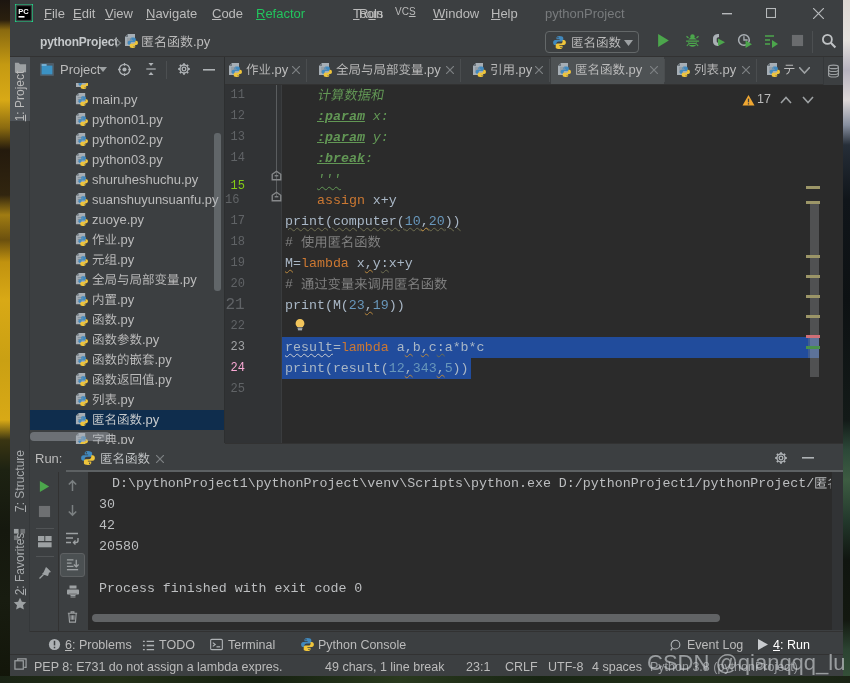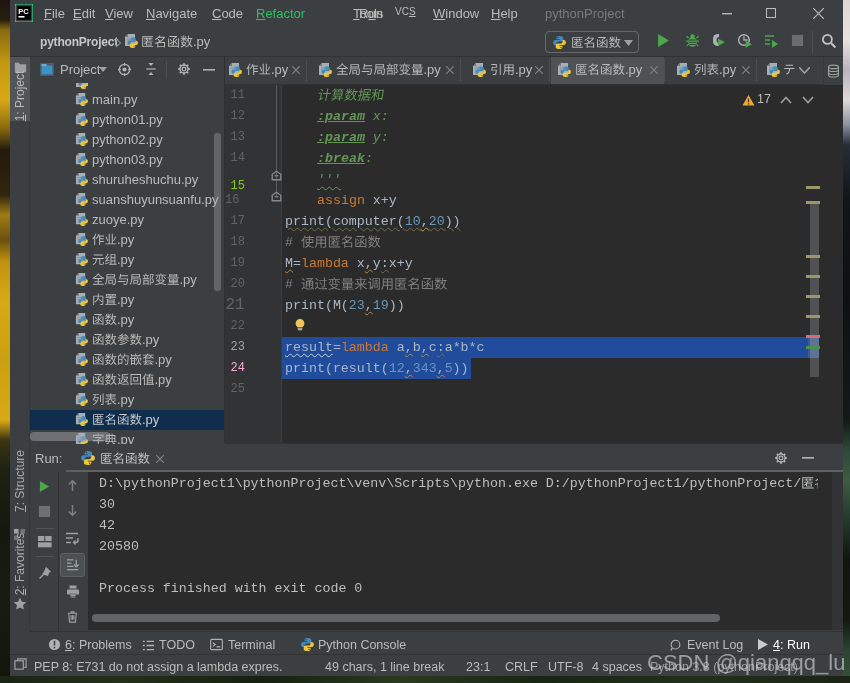--- a/index.html
+++ b/index.html
@@ -911,21 +911,21 @@
         <path d="M4.5 10.5h5M4.5 12h5" stroke="#9da1a3" stroke-width="1"></path>
       </g>
     </svg>
 <svg style="position:absolute;left:66px;top:610px;" width="13" height="14" viewBox="0 0 14 15">
       <g fill="none" stroke="#9da1a3" stroke-width="1.2">
         <path d="M2 3.5h10M5.5 3.5V2h3v1.5"></path>
         <path d="M3 3.5l.8 9.5h6.4l.8-9.5" fill="none"></path>
         <path d="M5.5 5.5v5M7 5.5v5M8.5 5.5v5"></path>
       </g>
     </svg>
-<div style="position:absolute;left:99px;top:473px;height:21px;line-height:21px;font-family:'Liberation Mono',monospace;font-size:13.3px;color:#bcbec0;white-space:pre;overflow:hidden;width:719px;">D:\pythonProject1\pythonProject\venv\Scripts\python.exe D:/pythonProject1/pythonProject/<svg class="cj" style="vertical-align:-2.5px;" width="26.6" height="13.3" viewBox="0 0 2000 1000">
+<div style="position:absolute;left:112px;top:473px;height:21px;line-height:21px;font-family:'Liberation Mono',monospace;font-size:13.3px;color:#bcbec0;white-space:pre;overflow:hidden;width:719px;">D:\pythonProject1\pythonProject\venv\Scripts\python.exe D:/pythonProject1/pythonProject/<svg class="cj" style="vertical-align:-2.5px;" width="26.6" height="13.3" viewBox="0 0 2000 1000">
         <g fill="#bcbec0">
           <use href="#u533F" x="0"></use>
           <use href="#u540D" x="1000"></use>
         </g>
       </svg></div>
 <div style="position:absolute;left:99px;top:494px;height:21px;line-height:21px;font-family:'Liberation Mono',monospace;font-size:13.3px;color:#bcbec0;white-space:pre;">30</div>
 <div style="position:absolute;left:99px;top:515px;height:21px;line-height:21px;font-family:'Liberation Mono',monospace;font-size:13.3px;color:#bcbec0;white-space:pre;">42</div>
 <div style="position:absolute;left:99px;top:536px;height:21px;line-height:21px;font-family:'Liberation Mono',monospace;font-size:13.3px;color:#bcbec0;white-space:pre;">20580</div>
 <div style="position:absolute;left:99px;top:578px;height:21px;line-height:21px;font-family:'Liberation Mono',monospace;font-size:13.3px;color:#bcbec0;white-space:pre;">Process finished with exit code 0</div>
 <div style="position:absolute;left:92px;top:614px;width:628px;height:8px;background:rgba(164,168,172,.45);border-radius:4px;"></div>

